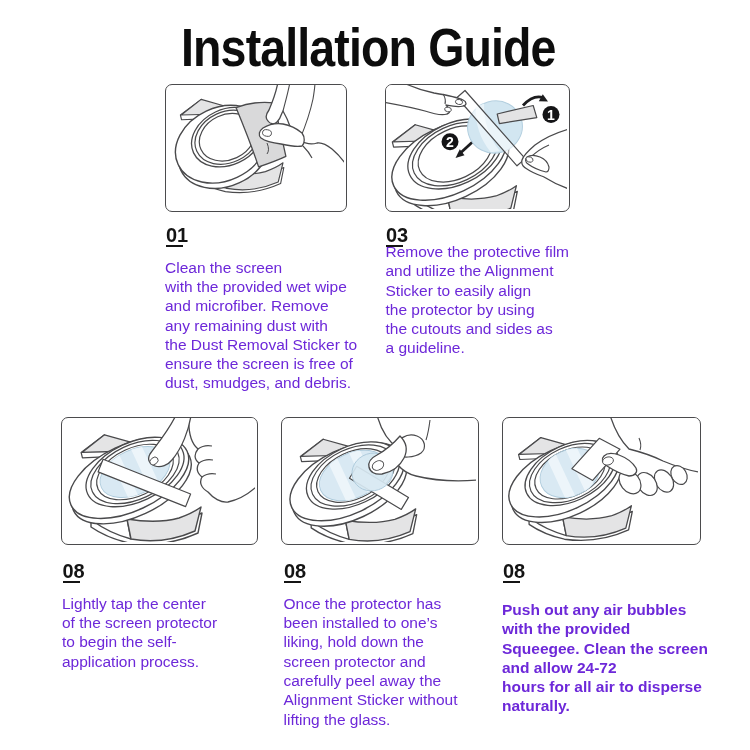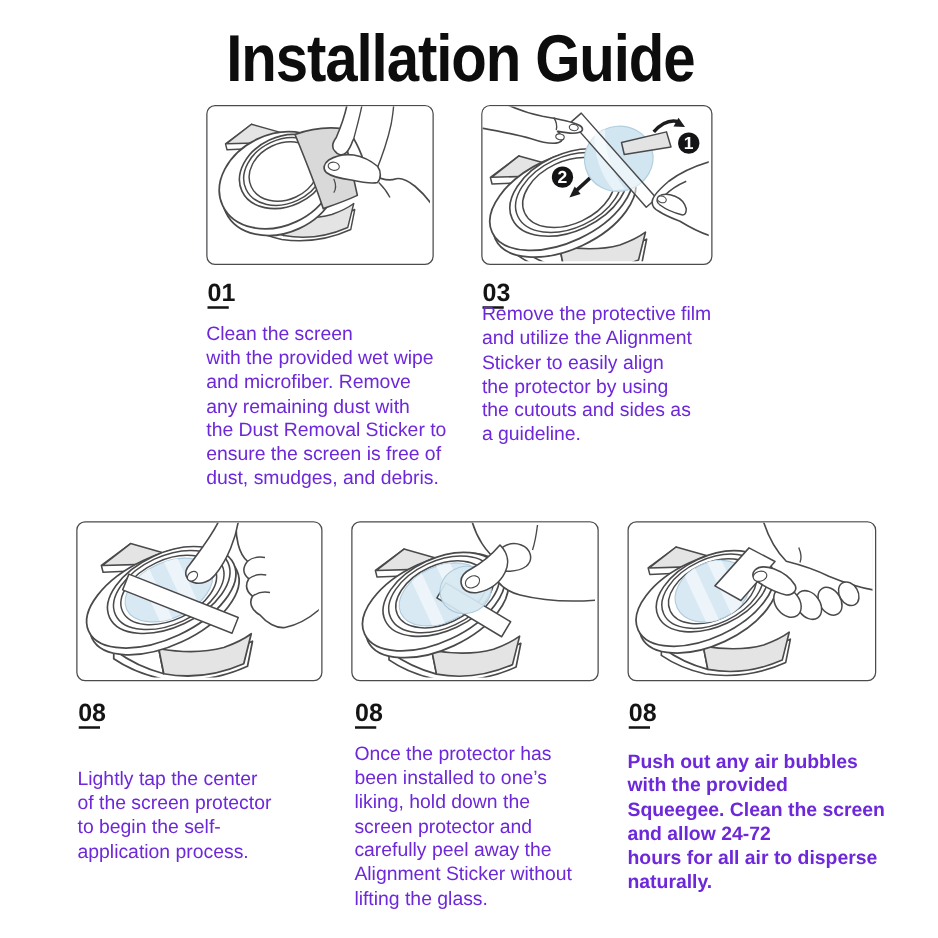--- a/index.html
+++ b/index.html
@@ -225,21 +225,21 @@
 the cutouts and sides as<br>
 a guideline.</div>
 
   <div class="abs num" style="left:62.5px;top:563px;">08</div>
   <div class="abs bar" style="left:62.5px;top:580.9px;width:17px;"></div>
   <div class="abs num" style="left:284px;top:563px;">08</div>
   <div class="abs bar" style="left:284px;top:580.9px;width:17px;"></div>
   <div class="abs num" style="left:503px;top:563px;">08</div>
   <div class="abs bar" style="left:503px;top:580.9px;width:17px;"></div>
 
-  <div class="abs para" style="left:62px;top:593.8px;margin-top:20px;">Lightly tap the center<br>
+  <div class="abs para" style="left:62px;top:593.8px;">Lightly tap the center<br>
 of the screen protector<br>
 to begin the self-<br>
 application process.</div>
 
   <div class="abs para" style="left:283.5px;top:593.8px;">Once the protector has<br>
 been installed to one’s<br>
 liking, hold down the<br>
 screen protector and<br>
 carefully peel away the<br>
 Alignment Sticker without<br>

